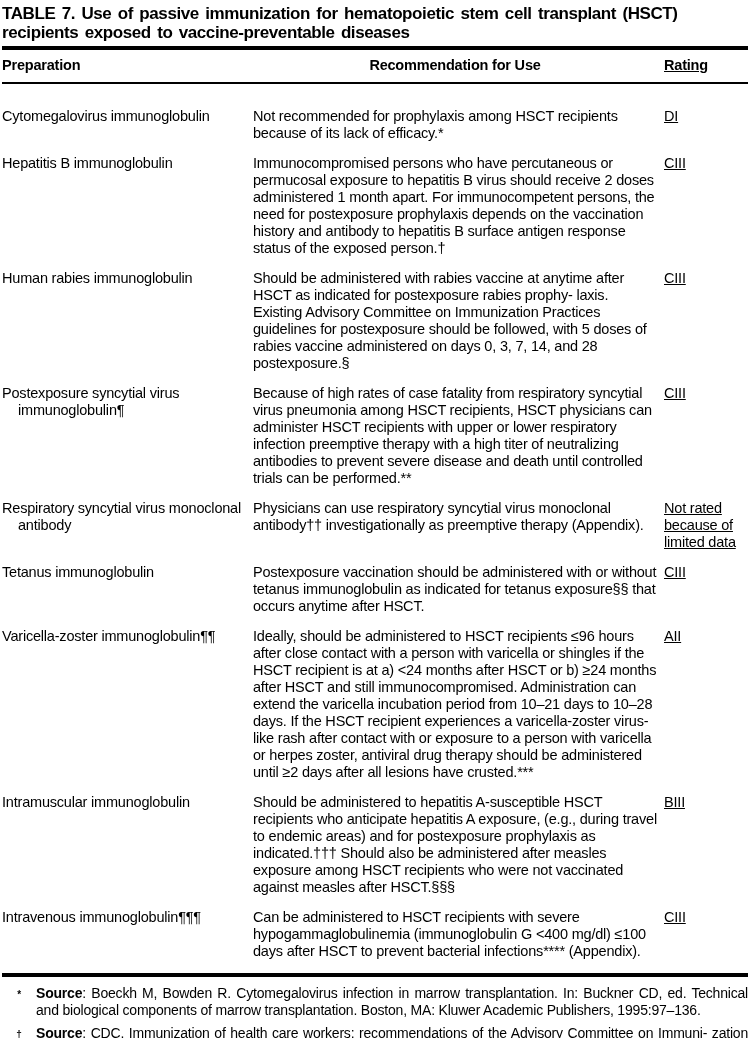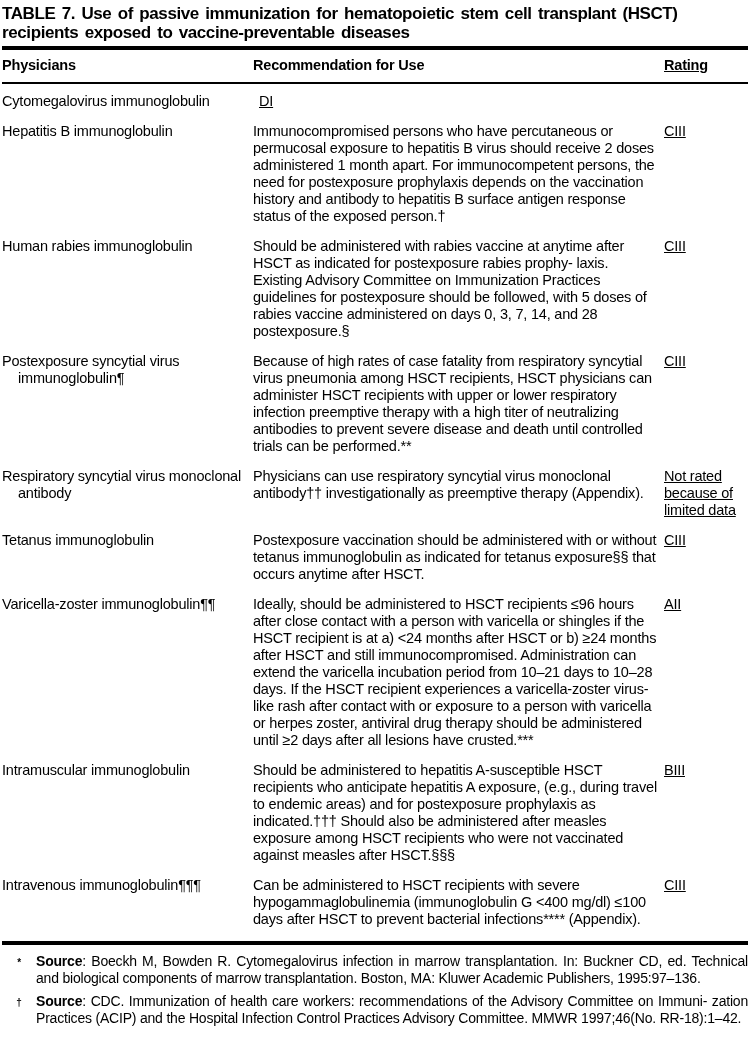--- a/index.html
+++ b/index.html
@@ -30,23 +30,23 @@
     display: grid;
     grid-template-columns: 250px 404px 92px;
     column-gap: 1px;
   }
 
   .header-row {
     font-weight: bold;
     font-size: 15px;
     padding: 7px 0 8px 0;
   }
-  .header-row .col-rec { }
+  .header-row .col-rec { text-align: center; }
 
-  .tbody { padding-top: 9px; }
+  .tbody { padding-top: 24px; }
 
   .table-row { margin-bottom: 13px; }
 
   .col-prep {
     font-size: 14.5px;
     line-height: 17px;
     padding-left: 16px;
     text-indent: -16px;
   }
   .col-rec {
@@ -80,31 +80,32 @@
 </head>
 <body>
 
 <div class="page">
 
   <div class="table-title">TABLE 7. Use of passive immunization for hematopoietic stem cell transplant (HSCT) recipients exposed to vaccine-preventable diseases</div>
 
   <hr class="rule-thick">
 
   <div class="grid-row header-row">
-    <div class="col-prep">Physicians</div>
+    <div class="col-prep">Preparation</div>
     <div class="col-rec">Recommendation for Use</div>
     <div class="col-rating">Rating</div>
   </div>
 
   <hr class="rule-mid">
 
   <div class="tbody">
 
     <div class="grid-row table-row">
       <div class="col-prep">Cytomegalovirus immunoglobulin</div>
+      <div class="col-rec">Not recommended for prophylaxis among HSCT recipients because of its lack of efficacy.*</div>
       <div class="col-rating">DI</div>
     </div>
 
     <div class="grid-row table-row">
       <div class="col-prep">Hepatitis B immunoglobulin</div>
       <div class="col-rec">Immunocompromised persons who have percutaneous or permucosal exposure to hepatitis B virus should receive 2 doses administered 1 month apart. For immunocompetent persons, the need for postexposure prophylaxis depends on the vaccination history and antibody to hepatitis B surface antigen response status of the exposed person.†</div>
       <div class="col-rating">CIII</div>
     </div>
 
     <div class="grid-row table-row">

